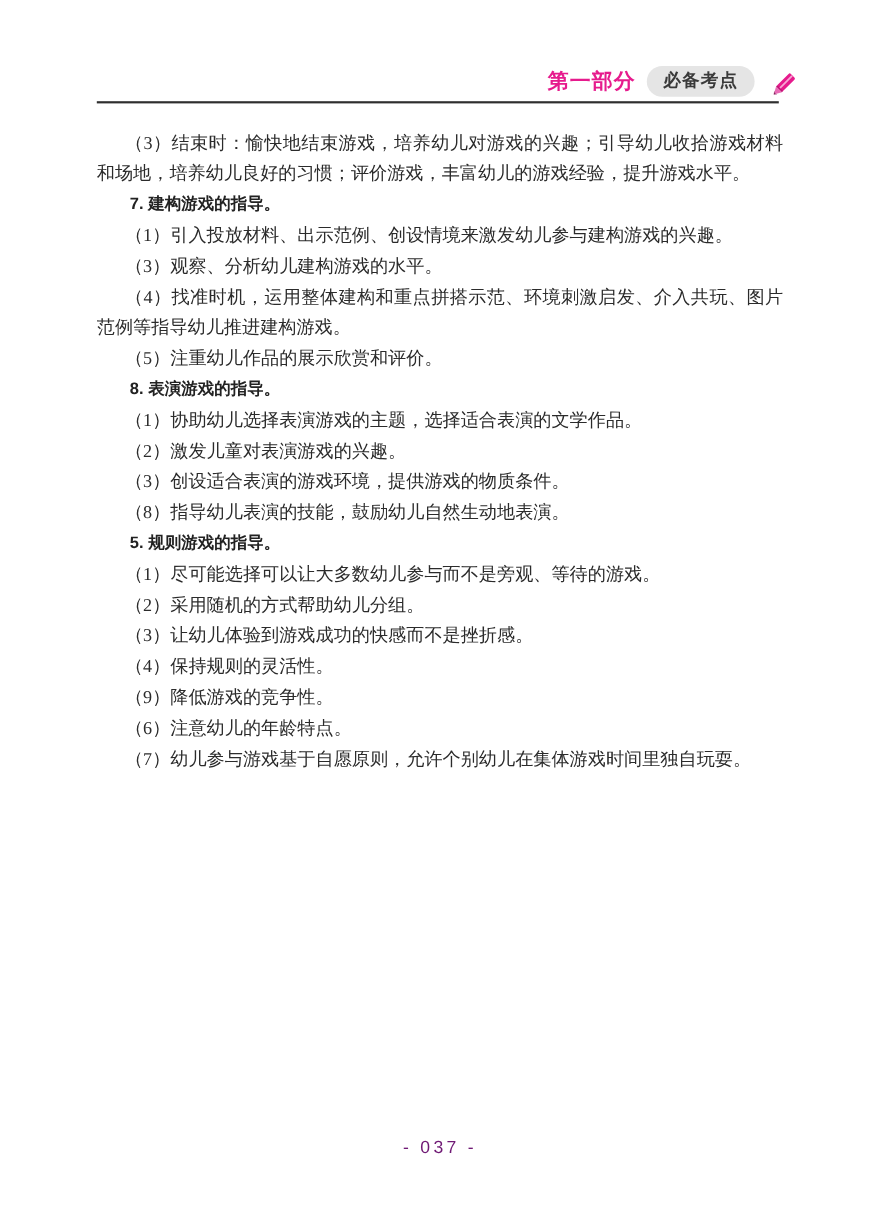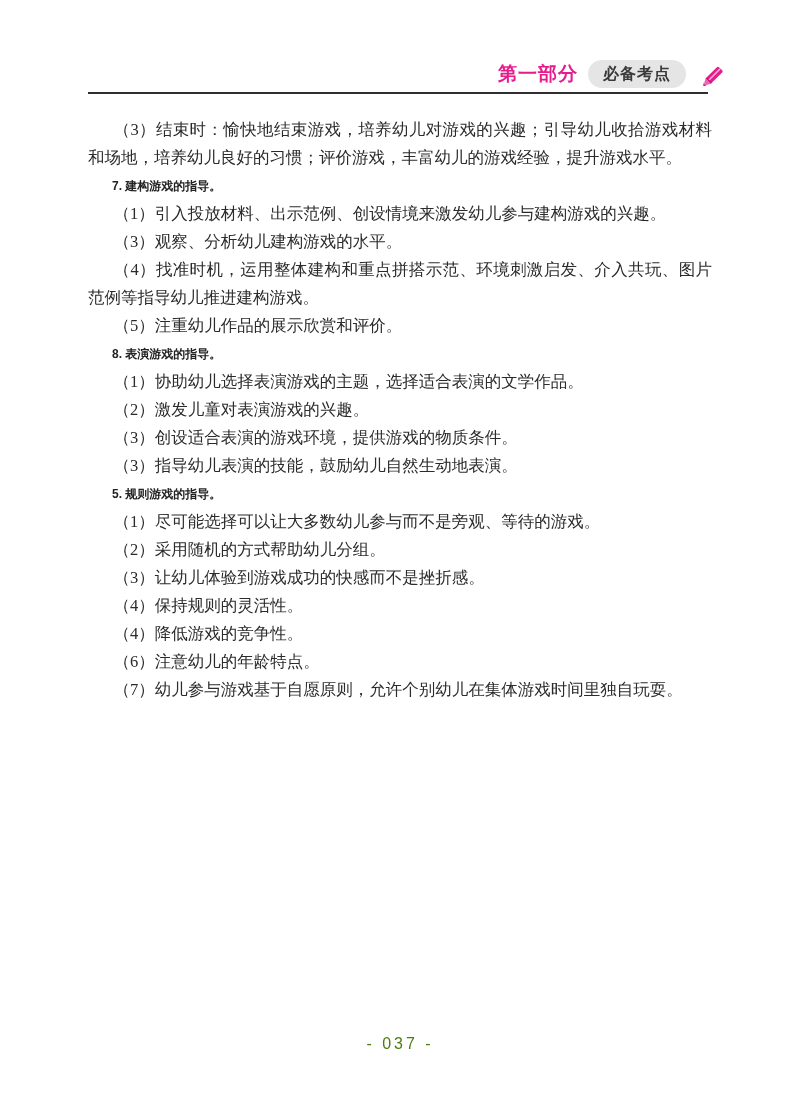--- a/index.html
+++ b/index.html
@@ -69,34 +69,34 @@
     color: #2b2b2b;
     text-align: justify;
   }
   .body-content p { margin: 0; }
   .para { text-indent: 1.55em; }
   .heading {
     text-indent: 2em;
     font-weight: 700;
     color: #222222;
     font-family: "Liberation Sans", "DejaVu Sans", sans-serif;
-    font-size: 12px;
+    font-size: 15px;
   }
   
   .footer {
     position: absolute;
     bottom: 62px;
     left: 0;
     width: 100%;
     text-align: center;
   }
   .page-number {
     font-family: "Liberation Sans", "DejaVu Sans", sans-serif;
     font-size: 16px;
-    color: #4d7c0f;
+    color: #701a75;
     letter-spacing: 3px;
   }
 </style>
 </head>
 <body>
 
 <div class="page">
 
   <div class="header-row">
     <span class="part-label">第一部分</span>
@@ -124,27 +124,27 @@
       <p class="para">（3）结束时：愉快地结束游戏，培养幼儿对游戏的兴趣；引导幼儿收拾游戏材料和场地，培养幼儿良好的习惯；评价游戏，丰富幼儿的游戏经验，提升游戏水平。</p>
       <p class="heading">7. 建构游戏的指导。</p>
       <p class="para">（1）引入投放材料、出示范例、创设情境来激发幼儿参与建构游戏的兴趣。</p>
       <p class="para">（3）观察、分析幼儿建构游戏的水平。</p>
       <p class="para">（4）找准时机，运用整体建构和重点拼搭示范、环境刺激启发、介入共玩、图片范例等指导幼儿推进建构游戏。</p>
       <p class="para">（5）注重幼儿作品的展示欣赏和评价。</p>
       <p class="heading">8. 表演游戏的指导。</p>
       <p class="para">（1）协助幼儿选择表演游戏的主题，选择适合表演的文学作品。</p>
       <p class="para">（2）激发儿童对表演游戏的兴趣。</p>
       <p class="para">（3）创设适合表演的游戏环境，提供游戏的物质条件。</p>
-      <p class="para">（3）指导幼儿表演的技能，鼓励幼儿自然生动地表演。</p>
+      <p class="para">（8）指导幼儿表演的技能，鼓励幼儿自然生动地表演。</p>
       <p class="heading">5. 规则游戏的指导。</p>
       <p class="para">（1）尽可能选择可以让大多数幼儿参与而不是旁观、等待的游戏。</p>
       <p class="para">（2）采用随机的方式帮助幼儿分组。</p>
       <p class="para">（3）让幼儿体验到游戏成功的快感而不是挫折感。</p>
       <p class="para">（4）保持规则的灵活性。</p>
-      <p class="para">（4）降低游戏的竞争性。</p>
+      <p class="para">（9）降低游戏的竞争性。</p>
       <p class="para">（6）注意幼儿的年龄特点。</p>
       <p class="para">（7）幼儿参与游戏基于自愿原则，允许个别幼儿在集体游戏时间里独自玩耍。</p>
     </div>
 
   <div class="footer">
     <span class="page-number">- 037 -</span>
   </div>
 
 </div>
 

